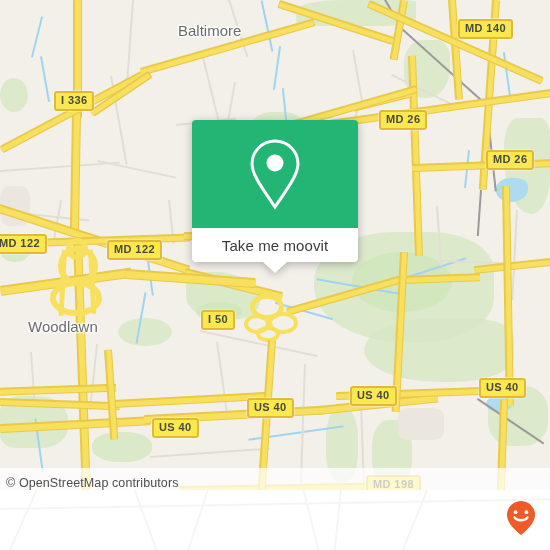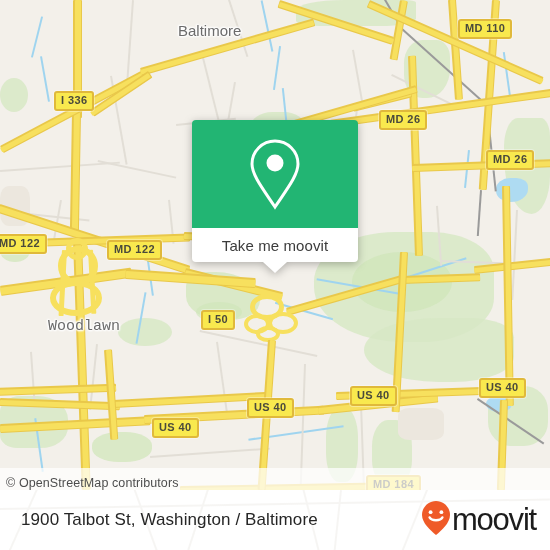--- a/index.html
+++ b/index.html
@@ -243,35 +243,35 @@
     <div class="hw-case" style="left:140px;top:68px;width:180px;height:8px;transform:rotate(-16deg);"></div>
     <div class="hw" style="left:140px;top:69.5px;width:180px;height:5px;transform:rotate(-16deg);"></div>
     <div class="hw-case" style="left:90px;top:110px;width:70px;height:8px;transform:rotate(-34deg);"></div>
     <div class="hw" style="left:90px;top:111.5px;width:70px;height:5px;transform:rotate(-34deg);"></div>
 
     <div class="hw-case" style="left:104px;top:350px;width:8px;height:90px;transform:rotate(-4deg);"></div>
     <div class="hw" style="left:105.5px;top:350px;width:5px;height:90px;transform:rotate(-4deg);"></div>
     <div class="hw-case" style="left:268px;top:340px;width:8px;height:150px;transform:rotate(4deg);"></div>
     <div class="hw" style="left:269.5px;top:340px;width:5px;height:150px;transform:rotate(4deg);"></div>
 
-    <div class="shield" style="left:458px;top:19px;">MD 110</div>
+    <div class="shield" style="left:458px;top:19px;">MD 140</div>
     <div class="shield" style="left:54px;top:91px;">I 336</div>
     <div class="shield" style="left:379px;top:110px;">MD 26</div>
     <div class="shield" style="left:486px;top:150px;">MD 26</div>
     <div class="shield" style="left:-8px;top:234px;">MD 122</div>
     <div class="shield" style="left:107px;top:240px;">MD 122</div>
     <div class="shield" style="left:201px;top:310px;">I 50</div>
     <div class="shield" style="left:350px;top:386px;">US 40</div>
     <div class="shield" style="left:479px;top:378px;">US 40</div>
     <div class="shield" style="left:247px;top:398px;">US 40</div>
     <div class="shield" style="left:152px;top:418px;">US 40</div>
-    <div class="shield" style="left:366px;top:475px;">MD 184</div>
+    <div class="shield" style="left:366px;top:475px;">MD 198</div>
 
     <div class="place" style="left:178px;top:22px;">Baltimore</div>
-    <div class="place" style="left:48px;top:318px;font-family:Liberation Mono, monospace;">Woodlawn</div>
+    <div class="place" style="left:28px;top:318px;">Woodlawn</div>
 
     <div class="callout">
       <div class="callout-top">
         <span>
           <svg class="pin-svg" width="56" height="74" viewBox="0 0 56 74" aria-hidden="true">
             <path d="M28 4 C15.3 4 5 14.3 5 27 C5 38 16 52 28 70 C40 52 51 38 51 27 C51 14.3 40.7 4 28 4 Z" fill="none" stroke="#ffffff" stroke-width="3"></path>
             <circle cx="28" cy="26" r="8.5" fill="#ffffff"></circle>
           </svg>
         </span>
       </div>
@@ -290,28 +290,26 @@
     <div class="footer-ghost">
       <i style="left:40px;top:-10px;width:2px;height:90px;transform:rotate(24deg);"></i>
       <i style="left:130px;top:-10px;width:2px;height:90px;transform:rotate(-20deg);"></i>
       <i style="left:210px;top:-10px;width:2px;height:90px;transform:rotate(18deg);"></i>
       <i style="left:300px;top:-10px;width:2px;height:90px;transform:rotate(-14deg);"></i>
       <i style="left:340px;top:0px;width:2px;height:70px;transform:rotate(6deg);"></i>
       <i style="left:430px;top:-10px;width:2px;height:90px;transform:rotate(22deg);"></i>
       <i style="left:0px;top:18px;width:550px;height:2px;transform:rotate(-1deg);"></i>
     </div>
     <div class="footer-inner">
-      <div class="addr">1900 Talbot St, Washington / Baltimore</div>
       <div class="brand">
         <span>
           <svg width="30" height="36" viewBox="0 0 30 36" aria-hidden="true">
             <path d="M15 1 C7.3 1 1 7.3 1 15 C1 23 9.5 30.5 15 35 C20.5 30.5 29 23 29 15 C29 7.3 22.7 1 15 1 Z" fill="#ef5a28"></path>
             <circle cx="9.6" cy="12.2" r="1.9" fill="#ffffff"></circle>
             <circle cx="20.4" cy="12.2" r="1.9" fill="#ffffff"></circle>
             <path d="M8.6 17.4 C10.6 21.2 19.4 21.2 21.4 17.4" fill="none" stroke="#ffffff" stroke-width="2.4" stroke-linecap="round"></path>
           </svg>
         </span>
-        <span class="brand-word">moovit</span>
       </div>
     </div>
   </div>
 
 </div>
 
 </body></html>

